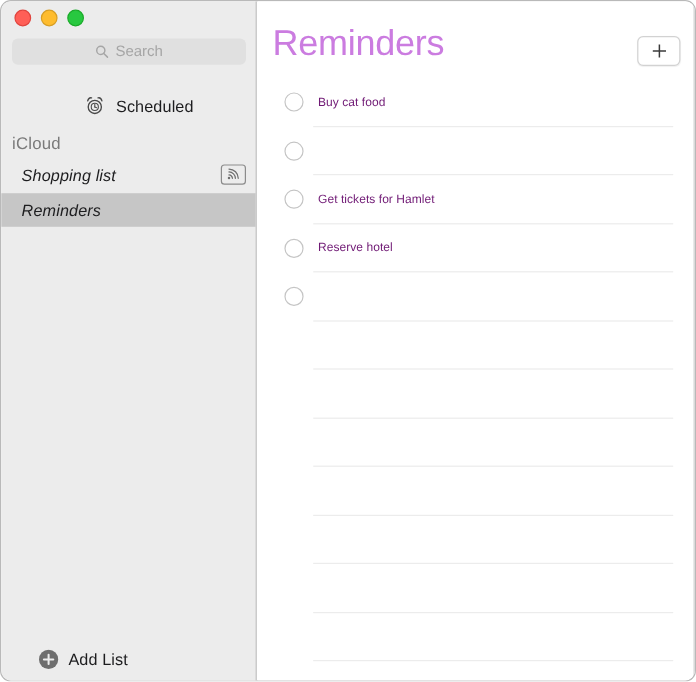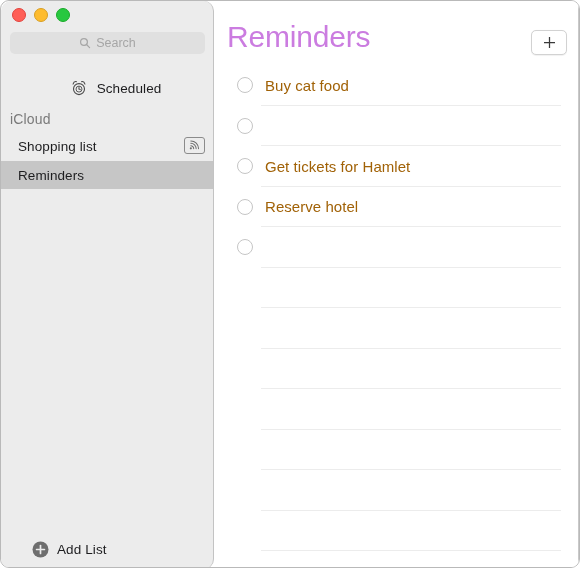--- a/index.html
+++ b/index.html
@@ -29,21 +29,20 @@
   
   #sidebar {
     position: absolute;
     left: 0;
     top: 0;
     width: 213px;
     height: 568px;
     box-sizing: border-box;
     background: #ececec;
     border-right: 1px solid #c3c3c3;
-    border-radius: 10px;
   }
 
   #traffic-lights {
     position: absolute;
     left: 11px;
     top: 7px;
     display: flex;
     gap: 8px;
     align-items: center;
   }
@@ -108,20 +107,21 @@
     letter-spacing: 0.1px;
   }
 
   #row-scheduled { top: 73px; justify-content: center; }
   #row-shopping  { top: 131px; }
   #row-reminders { top: 160px; }
 
   #row-shopping .sb-label,
   #row-reminders .sb-label {
     margin-left: 17px;
+    font-style: italic;
   }
 
   #icloud-header {
     position: absolute;
     left: 9px;
     top: 110px;
     font-size: 14px;
     color: #7a7a7a;
     letter-spacing: 0.15px;
   }
@@ -231,22 +231,22 @@
     height: 16px;
     box-sizing: border-box;
     border: 1px solid #c5c5c5;
     border-radius: 50%;
     margin-left: 22px;
     margin-right: 12px;
     flex: 0 0 auto;
     background: #ffffff;
   }
   .rem-text {
-    font-size: 15px;
-    color: #a16207;
+    font-size: 10px;
+    color: #701a75;
     letter-spacing: 0.05px;
   }
 
   #right-edge {
     position: absolute;
     right: 0;
     top: 0;
     bottom: 0;
     width: 1px;
     background: #c9c9c9;

